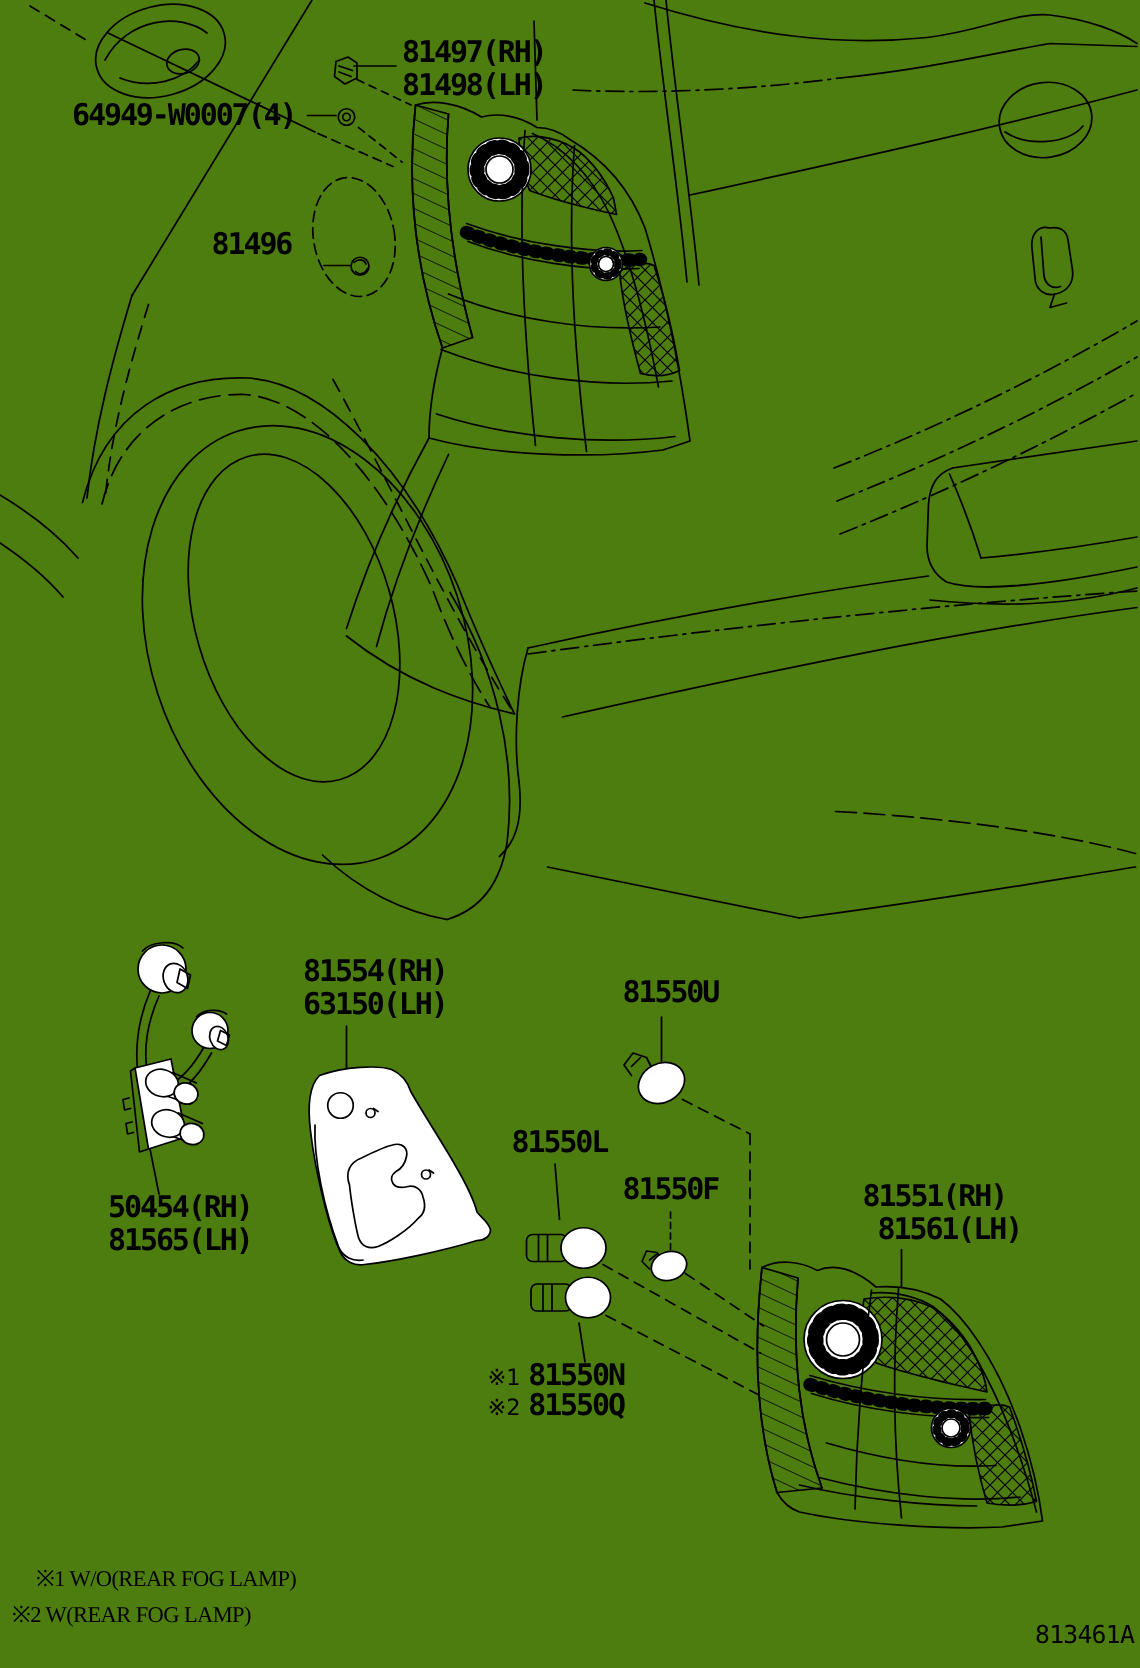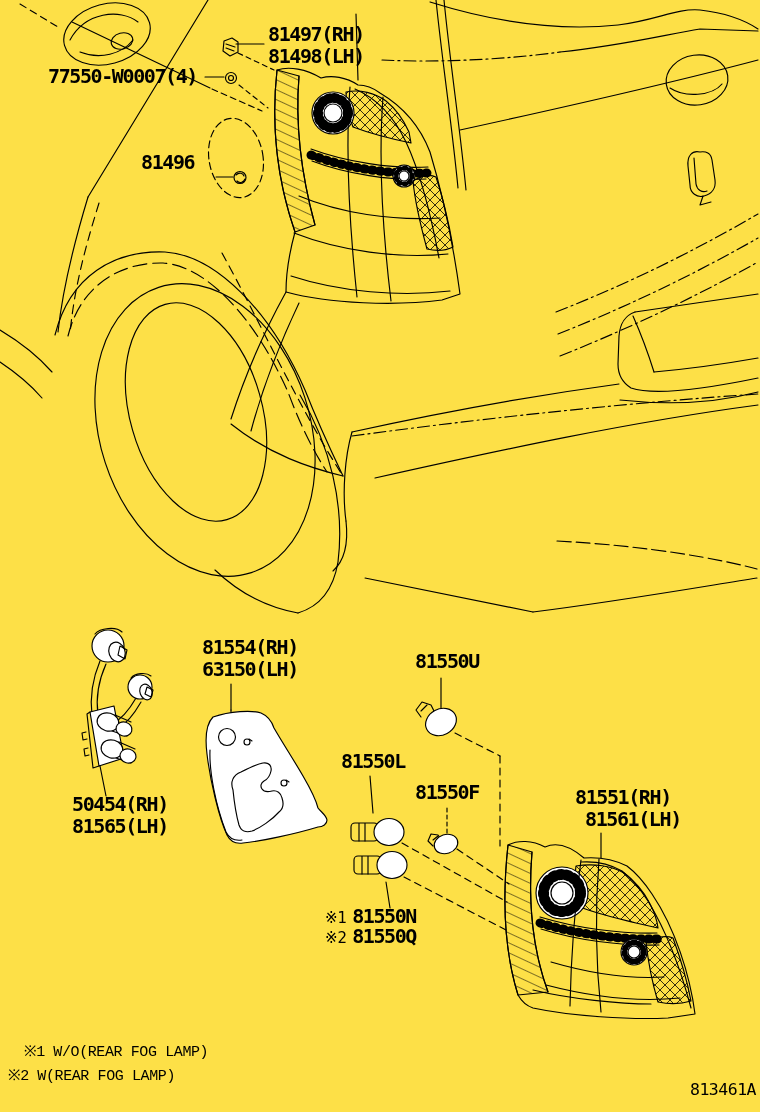--- a/index.html
+++ b/index.html
@@ -1,25 +1,25 @@
 <!DOCTYPE html>
 <html><head>
 <meta charset="utf-8">
 <style>
   html,body{margin:0;padding:0;background:#fff;}
-  #stage{position:relative;width:760px;height:1112px;background:#fde047;overflow:hidden;
+  #stage{position:relative;width:760px;height:1112px;background:#4d7c0f;overflow:hidden;
          font-family:"DejaVu Sans Mono","DejaVu Sans",monospace;}
   #art{position:absolute;left:0;top:0;width:760px;height:1112px;}
   .pn{position:absolute;font-weight:bold;font-size:20px;line-height:20px;letter-spacing:-1.4px;
       color:#000;white-space:pre;}
   .pn-row{position:absolute;display:flex;align-items:baseline;gap:5px;color:#000;white-space:pre;}
   .pn-row .pref{font-family:"DejaVu Sans",sans-serif;font-size:15px;font-weight:normal;letter-spacing:0;}
   .pn-row .num{font-weight:bold;font-size:20px;line-height:20px;letter-spacing:-1.4px;}
   .note{position:absolute;font-size:15px;line-height:18px;letter-spacing:-0.4px;color:#000;white-space:pre;
-        font-family:Liberation Mono, monospace;}
+        font-family:Liberation Serif, serif;}
   .code{position:absolute;font-size:16.5px;letter-spacing:-0.5px;color:#000;}
   svg *{vector-effect:non-scaling-stroke;}
 </style>
 </head>
 <body>
 
 <div id="stage">
 
 <svg id="art" viewBox="0 0 760 1112" fill="none" stroke="#000" stroke-width="1.15" stroke-linecap="round" stroke-linejoin="round">
   <defs>
@@ -244,21 +244,21 @@
     <path d="M551 962 C592 974 632 979 664 977"></path>
     <path d="M546 985 C592 997 640 1002 680 998"></path>
     <path d="M533 990 C570 999 620 1004 651 1004"></path>
     <path d="M581 860 C575 905 571 958 570 1006"></path>
     <path d="M599 859 C595 910 596 965 601 1012"></path>
   </g>
 </svg>
 
   <div class="pn" style="left:268px;top:24px">81497(RH)</div>
   <div class="pn" style="left:268px;top:46px">81498(LH)</div>
-  <div class="pn" style="left:48px;top:66px">77550-W0007(4)</div>
+  <div class="pn" style="left:48px;top:66px">64949-W0007(4)</div>
   <div class="pn" style="left:141px;top:152px">81496</div>
 
   <div class="pn" style="left:202px;top:637px">81554(RH)</div>
   <div class="pn" style="left:202px;top:659px">63150(LH)</div>
   <div class="pn" style="left:415px;top:651px">81550U</div>
   <div class="pn" style="left:72px;top:794px">50454(RH)</div>
   <div class="pn" style="left:72px;top:816px">81565(LH)</div>
   <div class="pn" style="left:341px;top:751px">81550L</div>
   <div class="pn" style="left:415px;top:782px">81550F</div>
   <div class="pn" style="left:575px;top:787px">81551(RH)</div>

